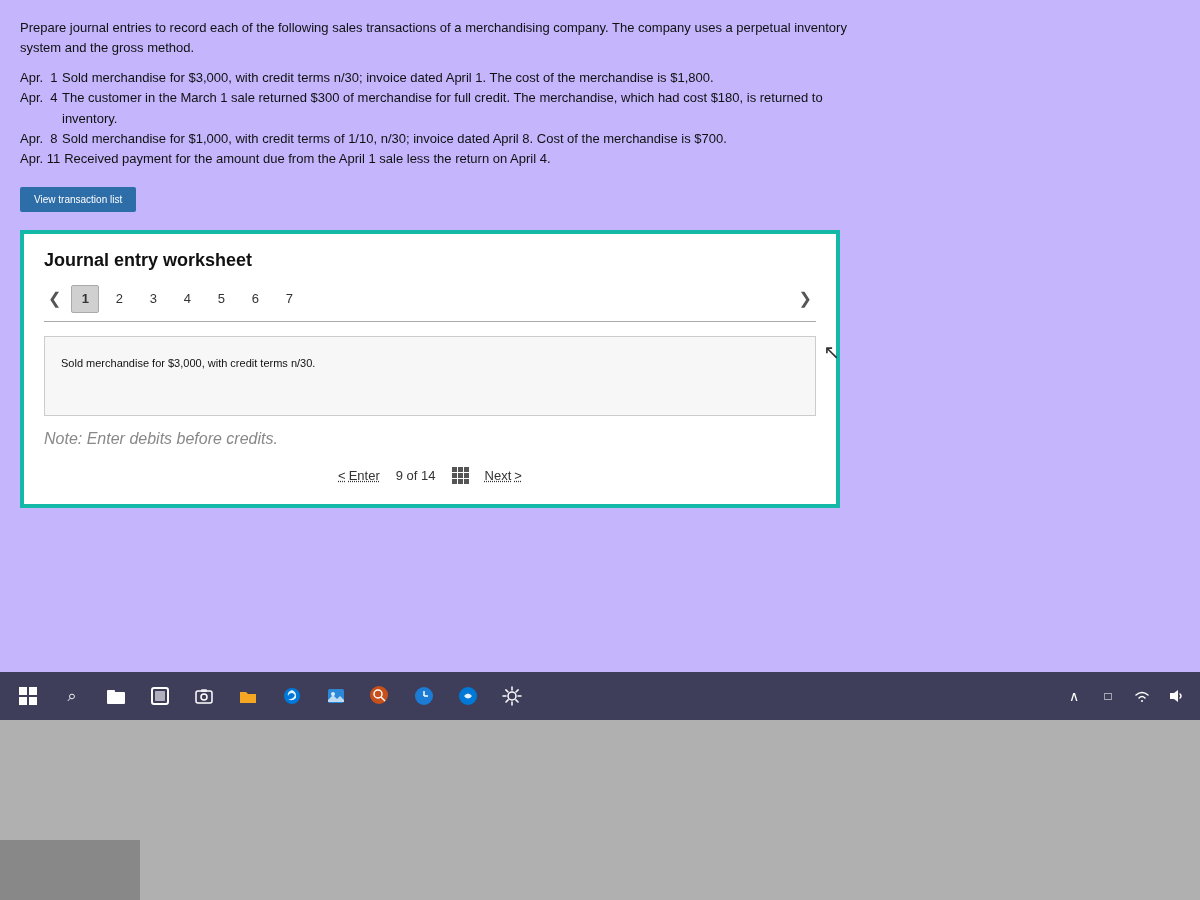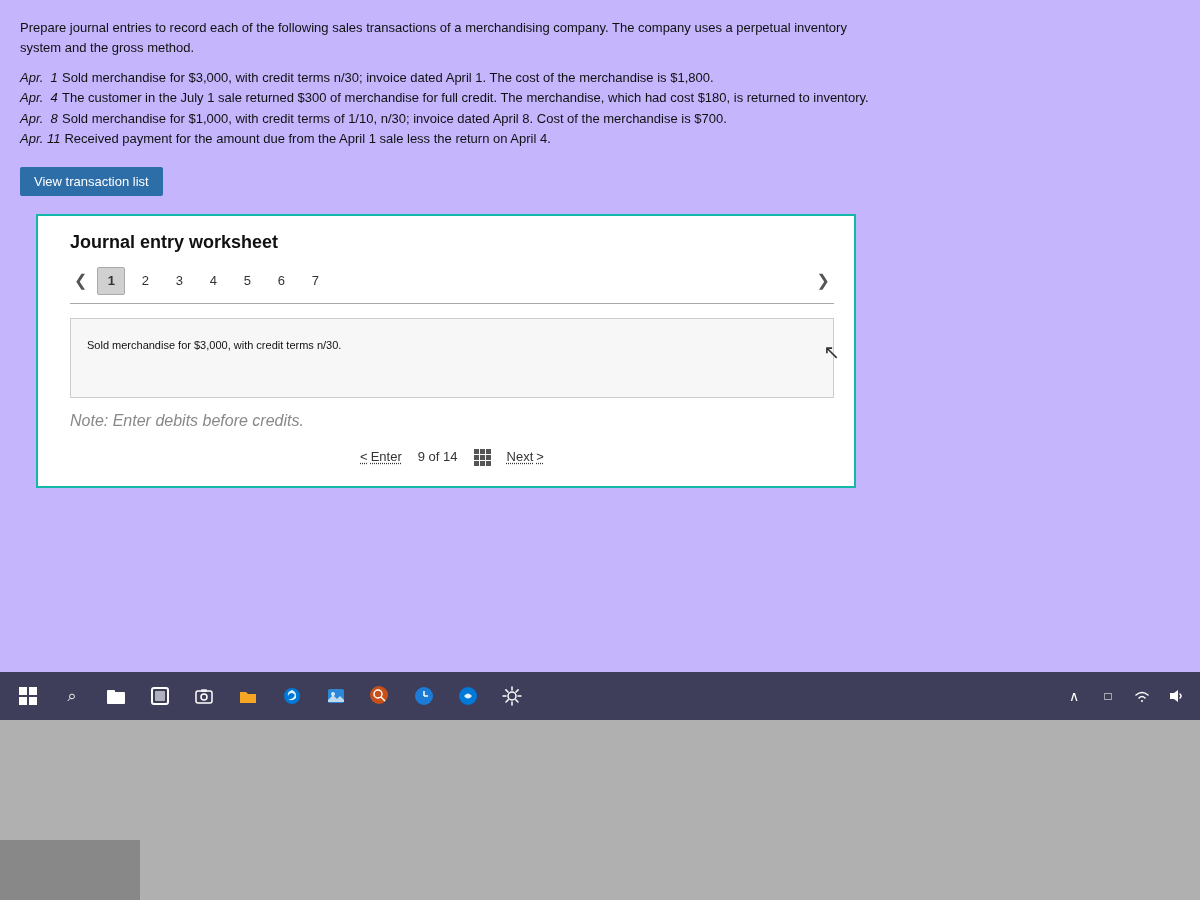--- a/index.html
+++ b/index.html
@@ -30,40 +30,38 @@
 
     .instructions .row {
       display: flex;
       gap: 4px;
     }
 
     .instructions .label {
       min-width: 38px;
       font-weight: normal;
       white-space: nowrap;
-      font-style: italic;
     }
 
     .view-transaction-btn {
       background: #2d6da8;
       color: white;
       border: none;
       padding: 7px 14px;
-      font-size: 13px;
+      font-size: 10px;
       cursor: pointer;
       border-radius: 2px;
       margin-bottom: 18px;
     }
 
     .worksheet-container {
       background: white;
-      border: 2px solid #14b8a6;
-      padding: 16px 20px 20px 32px;
+      border: 4px solid #14b8a6;
+      padding: 16px 20px 20px 20px;
       max-width: 820px;
-      margin-left: 16px;
     }
 
     .worksheet-title {
       font-size: 18px;
       font-weight: bold;
       margin-bottom: 14px;
       color: #111;
     }
 
     .tab-nav {
@@ -239,21 +237,21 @@
 <div class="main-content">
   
   <div class="instructions">
     <p style="margin-bottom:10px;">Prepare journal entries to record each of the following sales transactions of a merchandising company. The company uses a perpetual inventory system and the gross method.</p>
     <div class="row">
       <span class="label">Apr.&nbsp;&nbsp;1</span>
       <span>Sold merchandise for $3,000, with credit terms n/30; invoice dated April 1. The cost of the merchandise is $1,800.</span>
     </div>
     <div class="row">
       <span class="label">Apr.&nbsp;&nbsp;4</span>
-      <span>The customer in the July 1 sale returned $300 of merchandise for full credit. The merchandise, which had cost $180, is returned to inventory.</span>
+      <span>The customer in the March 1 sale returned $300 of merchandise for full credit. The merchandise, which had cost $180, is returned to inventory.</span>
     </div>
     <div class="row">
       <span class="label">Apr.&nbsp;&nbsp;8</span>
       <span>Sold merchandise for $1,000, with credit terms of 1/10, n/30; invoice dated April 8. Cost of the merchandise is $700.</span>
     </div>
     <div class="row">
       <span class="label">Apr.&nbsp;11</span>
       <span>Received payment for the amount due from the April 1 sale less the return on April 4.</span>
     </div>
   </div>

